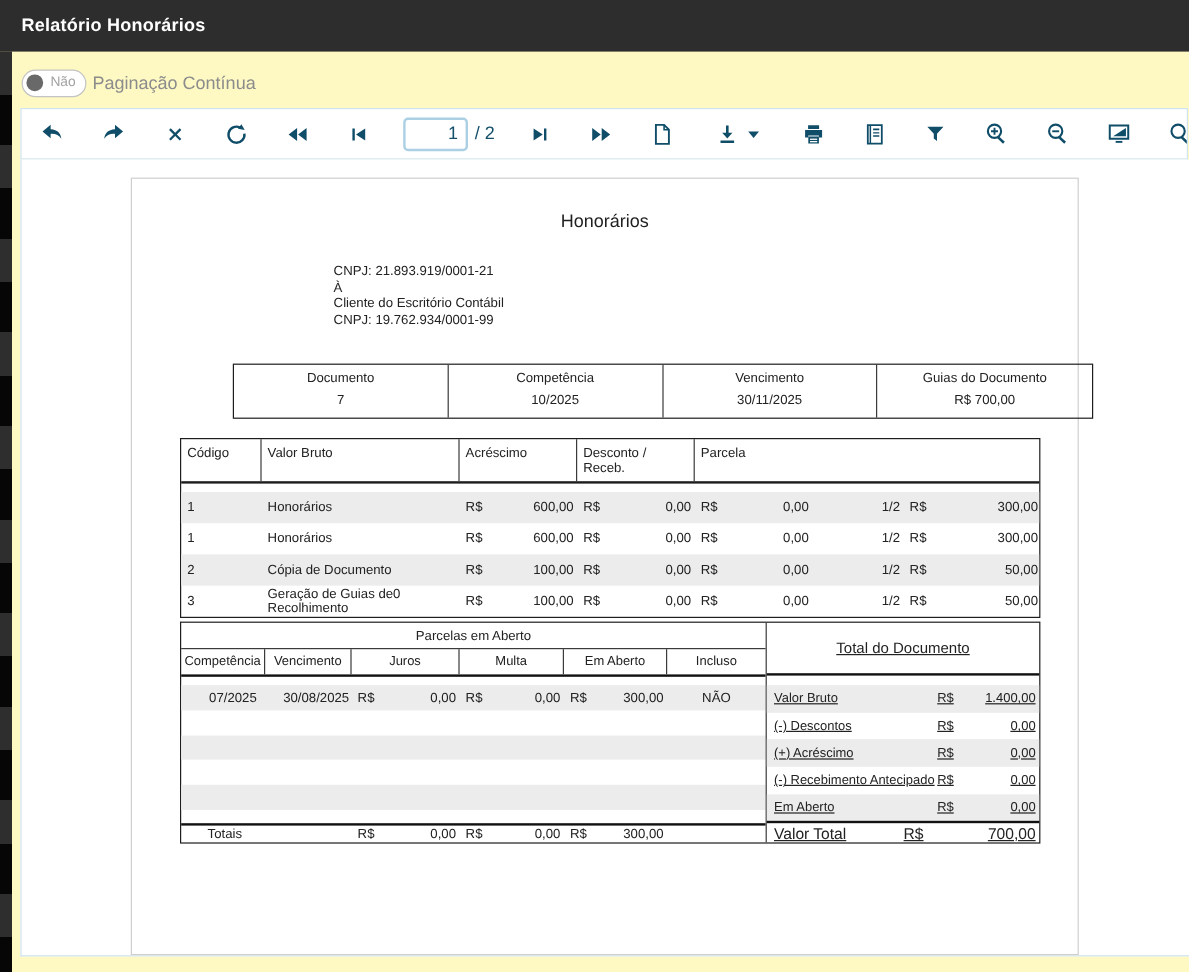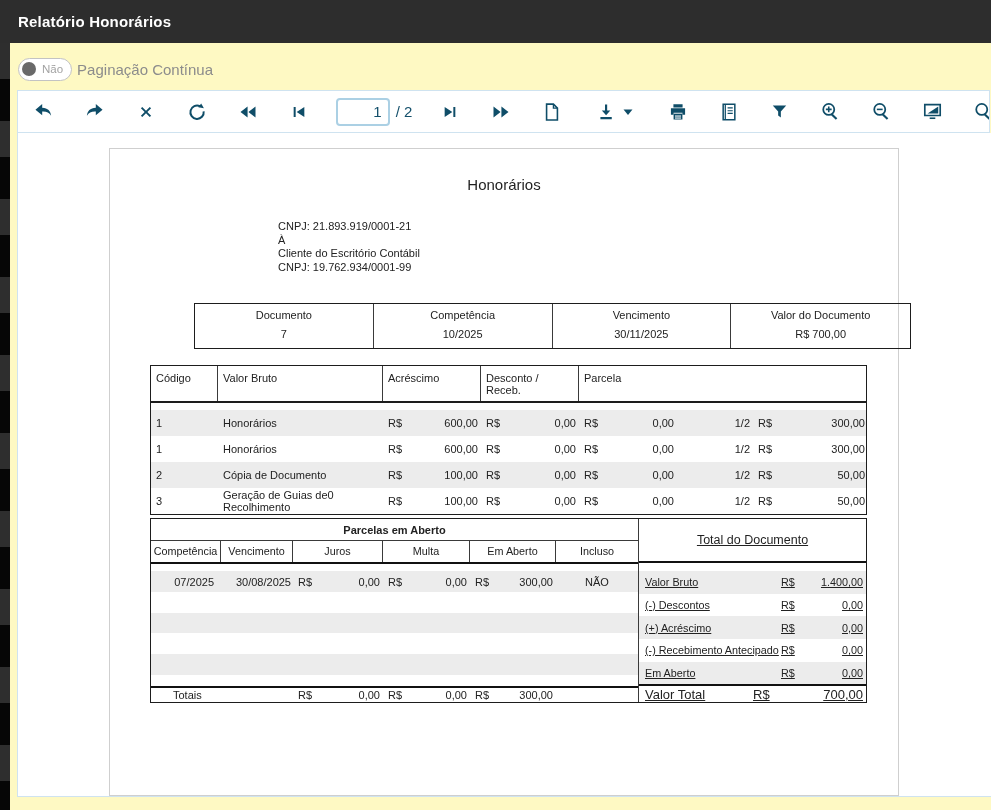--- a/index.html
+++ b/index.html
@@ -64,21 +64,21 @@
          min-height:26px;align-items:center;font-size:11px;}
   .c-cod{padding-left:5px;}
   .c-serv{padding-left:5px;padding-right:8px;line-height:12px;}
   .c-parc{text-align:right;padding-right:3px;}
 
   
   .t3{position:absolute;left:40px;top:369px;width:717px;height:185px;border:1.5px solid #1d1d1d;
       box-sizing:border-box;display:flex;}
   .t3left{width:487px;flex:none;display:flex;flex-direction:column;}
   .t3right{flex:1;border-left:1px solid #3a3a3a;display:flex;flex-direction:column;text-decoration:underline;}
-  .t3title{height:21px;line-height:22px;text-align:center;font-size:11px;border-bottom:1px solid #3a3a3a;font-weight:bold;}
+  .t3title{height:21px;line-height:22px;text-align:center;font-size:11px;border-bottom:1px solid #3a3a3a;}
   .t3cols{display:grid;grid-template-columns:70px 72px 90px 87px 86px 82px;height:21px;
           border-bottom:2px solid #111;}
   .t3cols .hc{font-size:10.8px;text-align:center;line-height:21px;border-right:1px solid #3a3a3a;}
   .t3cols .hc:last-child{border-right:none;}
   .t3spacer{height:8px;}
   .t3row{display:grid;grid-template-columns:70px 72px 90px 87px 86px 82px;height:23px;
          align-items:center;font-size:11px;}
   .c-comp{text-align:right;padding-right:7px;}
   .c-venc{text-align:right;padding-right:2px;}
   .c-incl{text-align:center;}
@@ -244,21 +244,21 @@
         </div>
         <div class="t1c">
           <div class="lb">Competência</div>
           <div class="vl">10/2025</div>
         </div>
         <div class="t1c">
           <div class="lb">Vencimento</div>
           <div class="vl">30/11/2025</div>
         </div>
         <div class="t1c">
-          <div class="lb">Valor do Documento</div>
+          <div class="lb">Guias do Documento</div>
           <div class="vl">R$ 700,00</div>
         </div>
       </div>
 
       <div class="t2">
         <div class="t2head">
           <div class="hc">Código</div>
           <div class="hc">Valor Bruto</div>
           <div class="hc">Acréscimo</div>
           <div class="hc">Desconto / Receb.</div>

